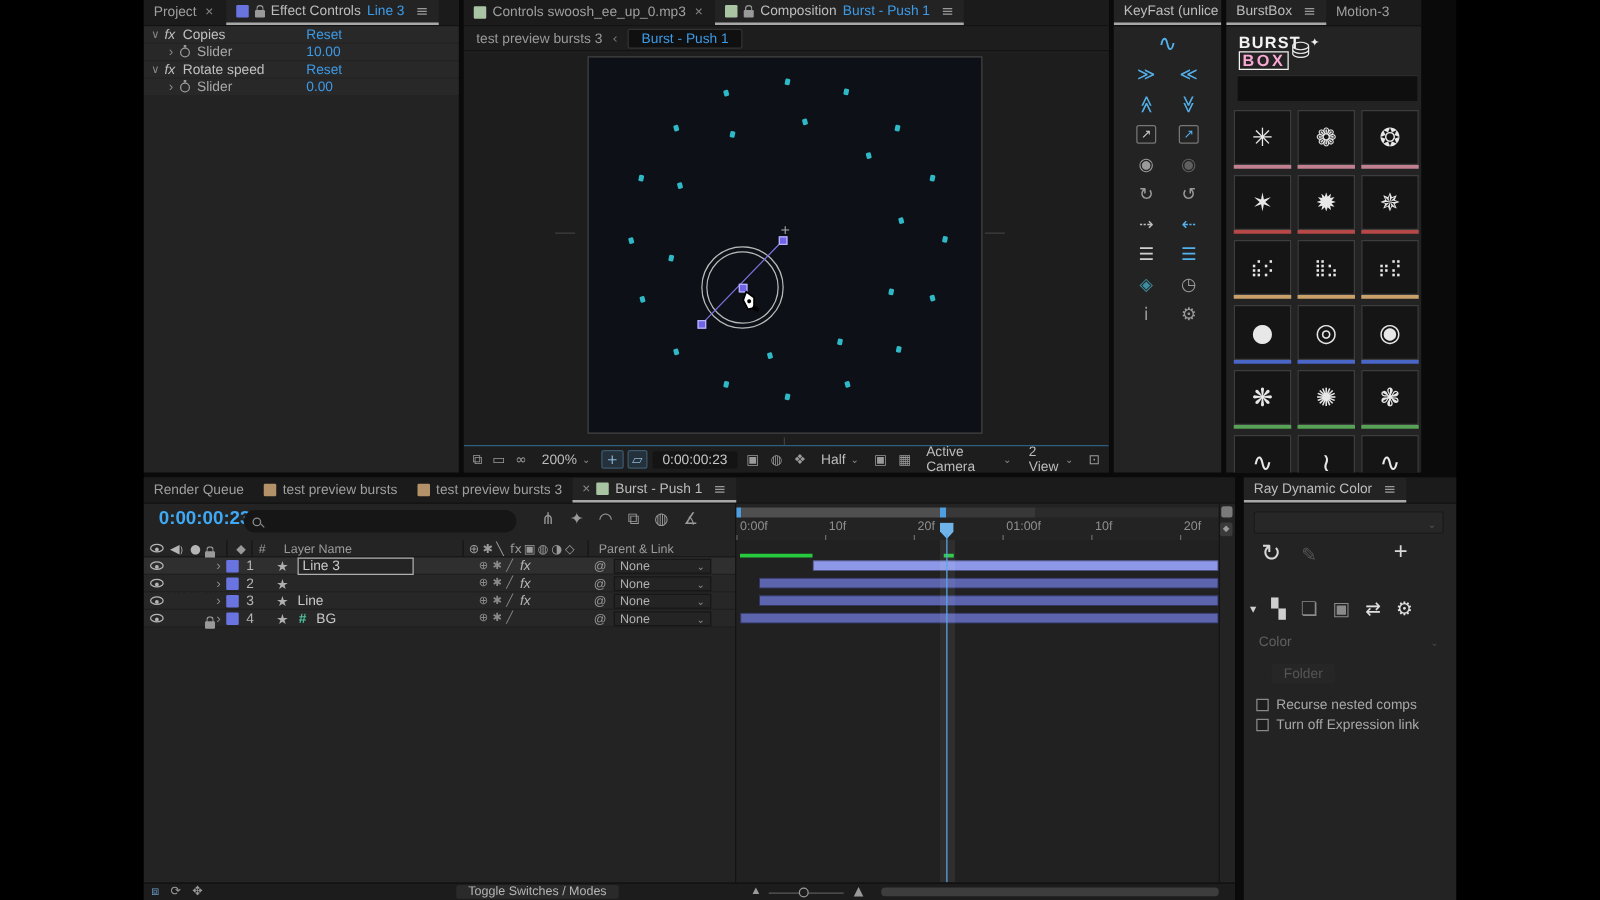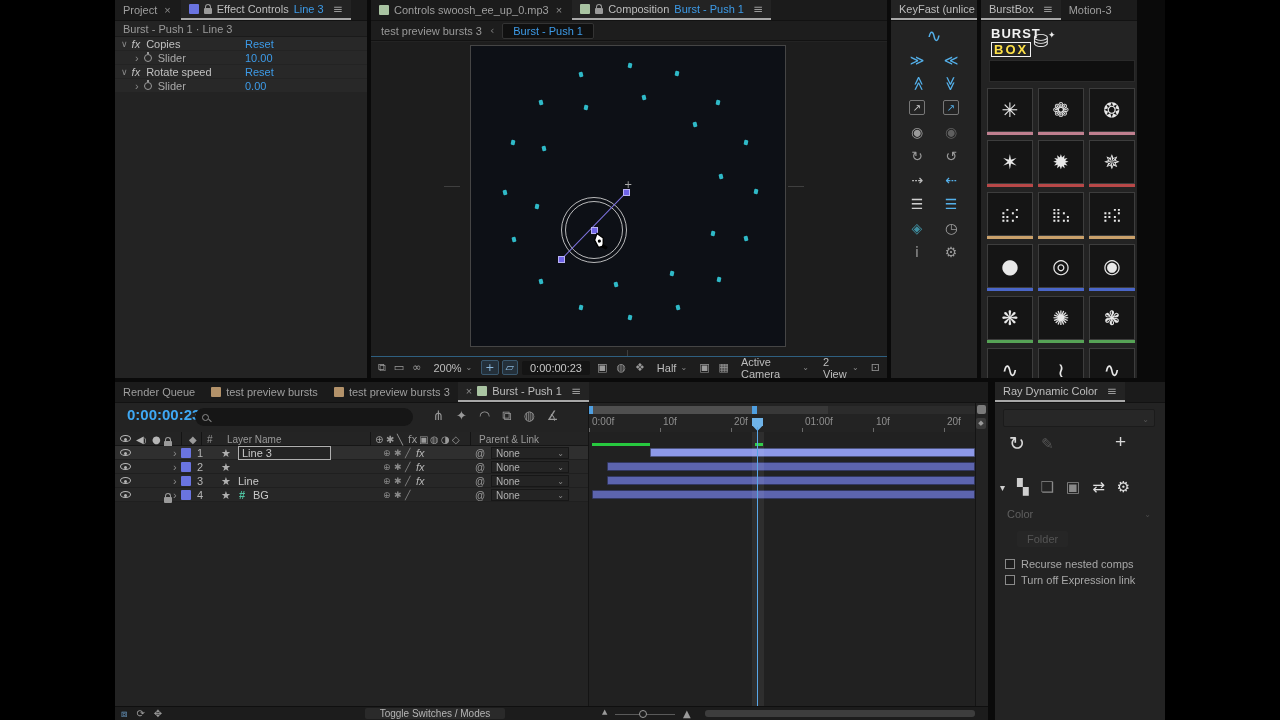--- a/index.html
+++ b/index.html
@@ -71,21 +71,20 @@
         <span class="x">×</span>
       </div>
       <div class="tab active">
         <span class="swatch" style="background: rgb(106, 116, 224);"></span>
         <span class="lockg"></span>
         <span>Effect Controls</span>
         <span class="bluetxt">Line 3</span>
         <span class="menu g">≡</span>
       </div>
     </div>
-    <div style="height:16px;display:flex;align-items:center;padding:0 8px;font-size:11px;color:#9a9a9a;border-bottom:1px solid #1a1a1a;">Burst - Push 1 · Line 3</div>
     <div id="ec-rows">
         <div class="ec-row" style="position: relative;">
           <span class="g" style="margin: 0px 4px 0px 6px; color: rgb(138, 138, 138); font-size: 9px;">∨</span>
           <span style="font-style: italic; margin-right: 6px; color: rgb(192, 192, 192);">fx</span>
           <span style="color: rgb(192, 192, 192);">Copies</span>
           <span class="val" style="color: rgb(61, 155, 232);">Reset</span>
         </div>
         <div class="ec-row" style="position: relative;">
           <span style="margin: 0px 5px 0px 20px; color: rgb(138, 138, 138);">›</span>
           <span class="stopw" style="margin-right: 6px;"></span>
@@ -268,21 +267,21 @@
       <div class="tab active">
         <span>BurstBox</span>
         <span class="menu g">≡</span>
       </div>
       <div class="tab">
         <span>Motion-3</span>
       </div>
     </div>
     <div style="position:absolute;left:10px;top:27px;">
       <div style="font-size:13px;font-weight:bold;color:#f2f2f2;letter-spacing:1px;line-height:13px;">BURST</div>
-      <div style="font-size:13px;font-weight:bold;color:#fde047;letter-spacing:2px;line-height:13px;border:1px solid #f2f2f2;display:inline-block;padding:0 2px;">BOX</div>
+      <div style="font-size:13px;font-weight:bold;color:#f9a8d4;letter-spacing:2px;line-height:13px;border:1px solid #f2f2f2;display:inline-block;padding:0 2px;">BOX</div>
     </div>
     <div class="g" style="position:absolute;left:52px;top:30px;font-size:18px;color:#ededed;">⛁<span style="font-size:9px;position:relative;top:-9px;">✦</span></div>
     <div style="position:absolute;left:158px;top:33px;color:#8a8a8a;font-size:13px;font-weight:bold;">?</div>
     <input style="position: absolute; left: 8px; top: 60px; width: 146px; height: 22px; background: rgb(15, 15, 15); border: 1px solid rgb(42, 42, 42); color: rgb(204, 204, 204);">
     <div style="position:absolute;left:158px;top:62px;width:17px;height:17px;border:1px solid #9a9a9a;color:#c8c8c8;font-size:10px;display:flex;align-items:center;justify-content:center;">x</div>
     <div id="bb-grid">
         <div class="thumb g" style="left: 6px; top: 0px; font-size: 20px;">
           <span>✳</span>
           <i class="ul" style="background: rgb(192, 128, 144);"></i>
         </div>
@@ -521,21 +520,21 @@
     <div style="position:absolute;left:637px;top:36px;width:11px;height:13px;background:#6fb3e8;clip-path:polygon(0 0,100% 0,100% 55%,50% 100%,0 55%);"></div>
     <div style="position:absolute;left:637px;top:50px;width:12px;height:274px;background:rgba(255,255,255,.06);"></div>
     <div style="position:absolute;left:642px;top:45px;width:1px;height:279px;background:#58a6e8;"></div>
 
     <div style="position:absolute;left:0;top:324px;width:873px;height:14px;background:#1c1c1c;border-top:1px solid #0f0f0f;">
       <span id="tl-footer-icons" style="position:absolute;left:6px;top:1px;display:flex;gap:9px;font-size:10px;">
           <span class="g" style="color: rgb(106, 154, 196);">⧈</span>
           <span class="g" style="color: rgb(154, 154, 154);">⟳</span>
           <span class="g" style="color: rgb(154, 154, 154);">✥</span>
         </span>
-      <span style="position:absolute;left:250px;top:1px;width:140px;background:#2a2a2a;color:#b5b5b5;font-size:10px;text-align:center;border-radius:2px;">Toggle Switches / Modes</span>
+      <span style="position:absolute;left:250px;top:1px;width:130px;background:#2a2a2a;color:#b5b5b5;font-size:10px;text-align:center;border-radius:2px;">Toggle Switches / Modes</span>
       <span class="g" style="position:absolute;left:487px;top:1px;color:#9a9a9a;font-size:7px;">▲</span>
       <span style="position:absolute;left:500px;top:7px;width:60px;height:1px;background:#5a5a5a;"></span>
       <span style="position:absolute;left:524px;top:3px;width:8px;height:8px;border:1px solid #9a9a9a;border-radius:50%;background:#1c1c1c;"></span>
       <span class="g" style="position:absolute;left:568px;top:1px;color:#9a9a9a;font-size:10px;">▲</span>
       <span style="position:absolute;left:590px;top:3px;width:270px;height:7px;background:#3d3d3d;border-radius:3px;"></span>
     </div>
   </section>
 
   <section class="panel" id="ray-panel" style="left:880px;top:382px;width:170px;height:338px;">
     <div class="tabbar">

